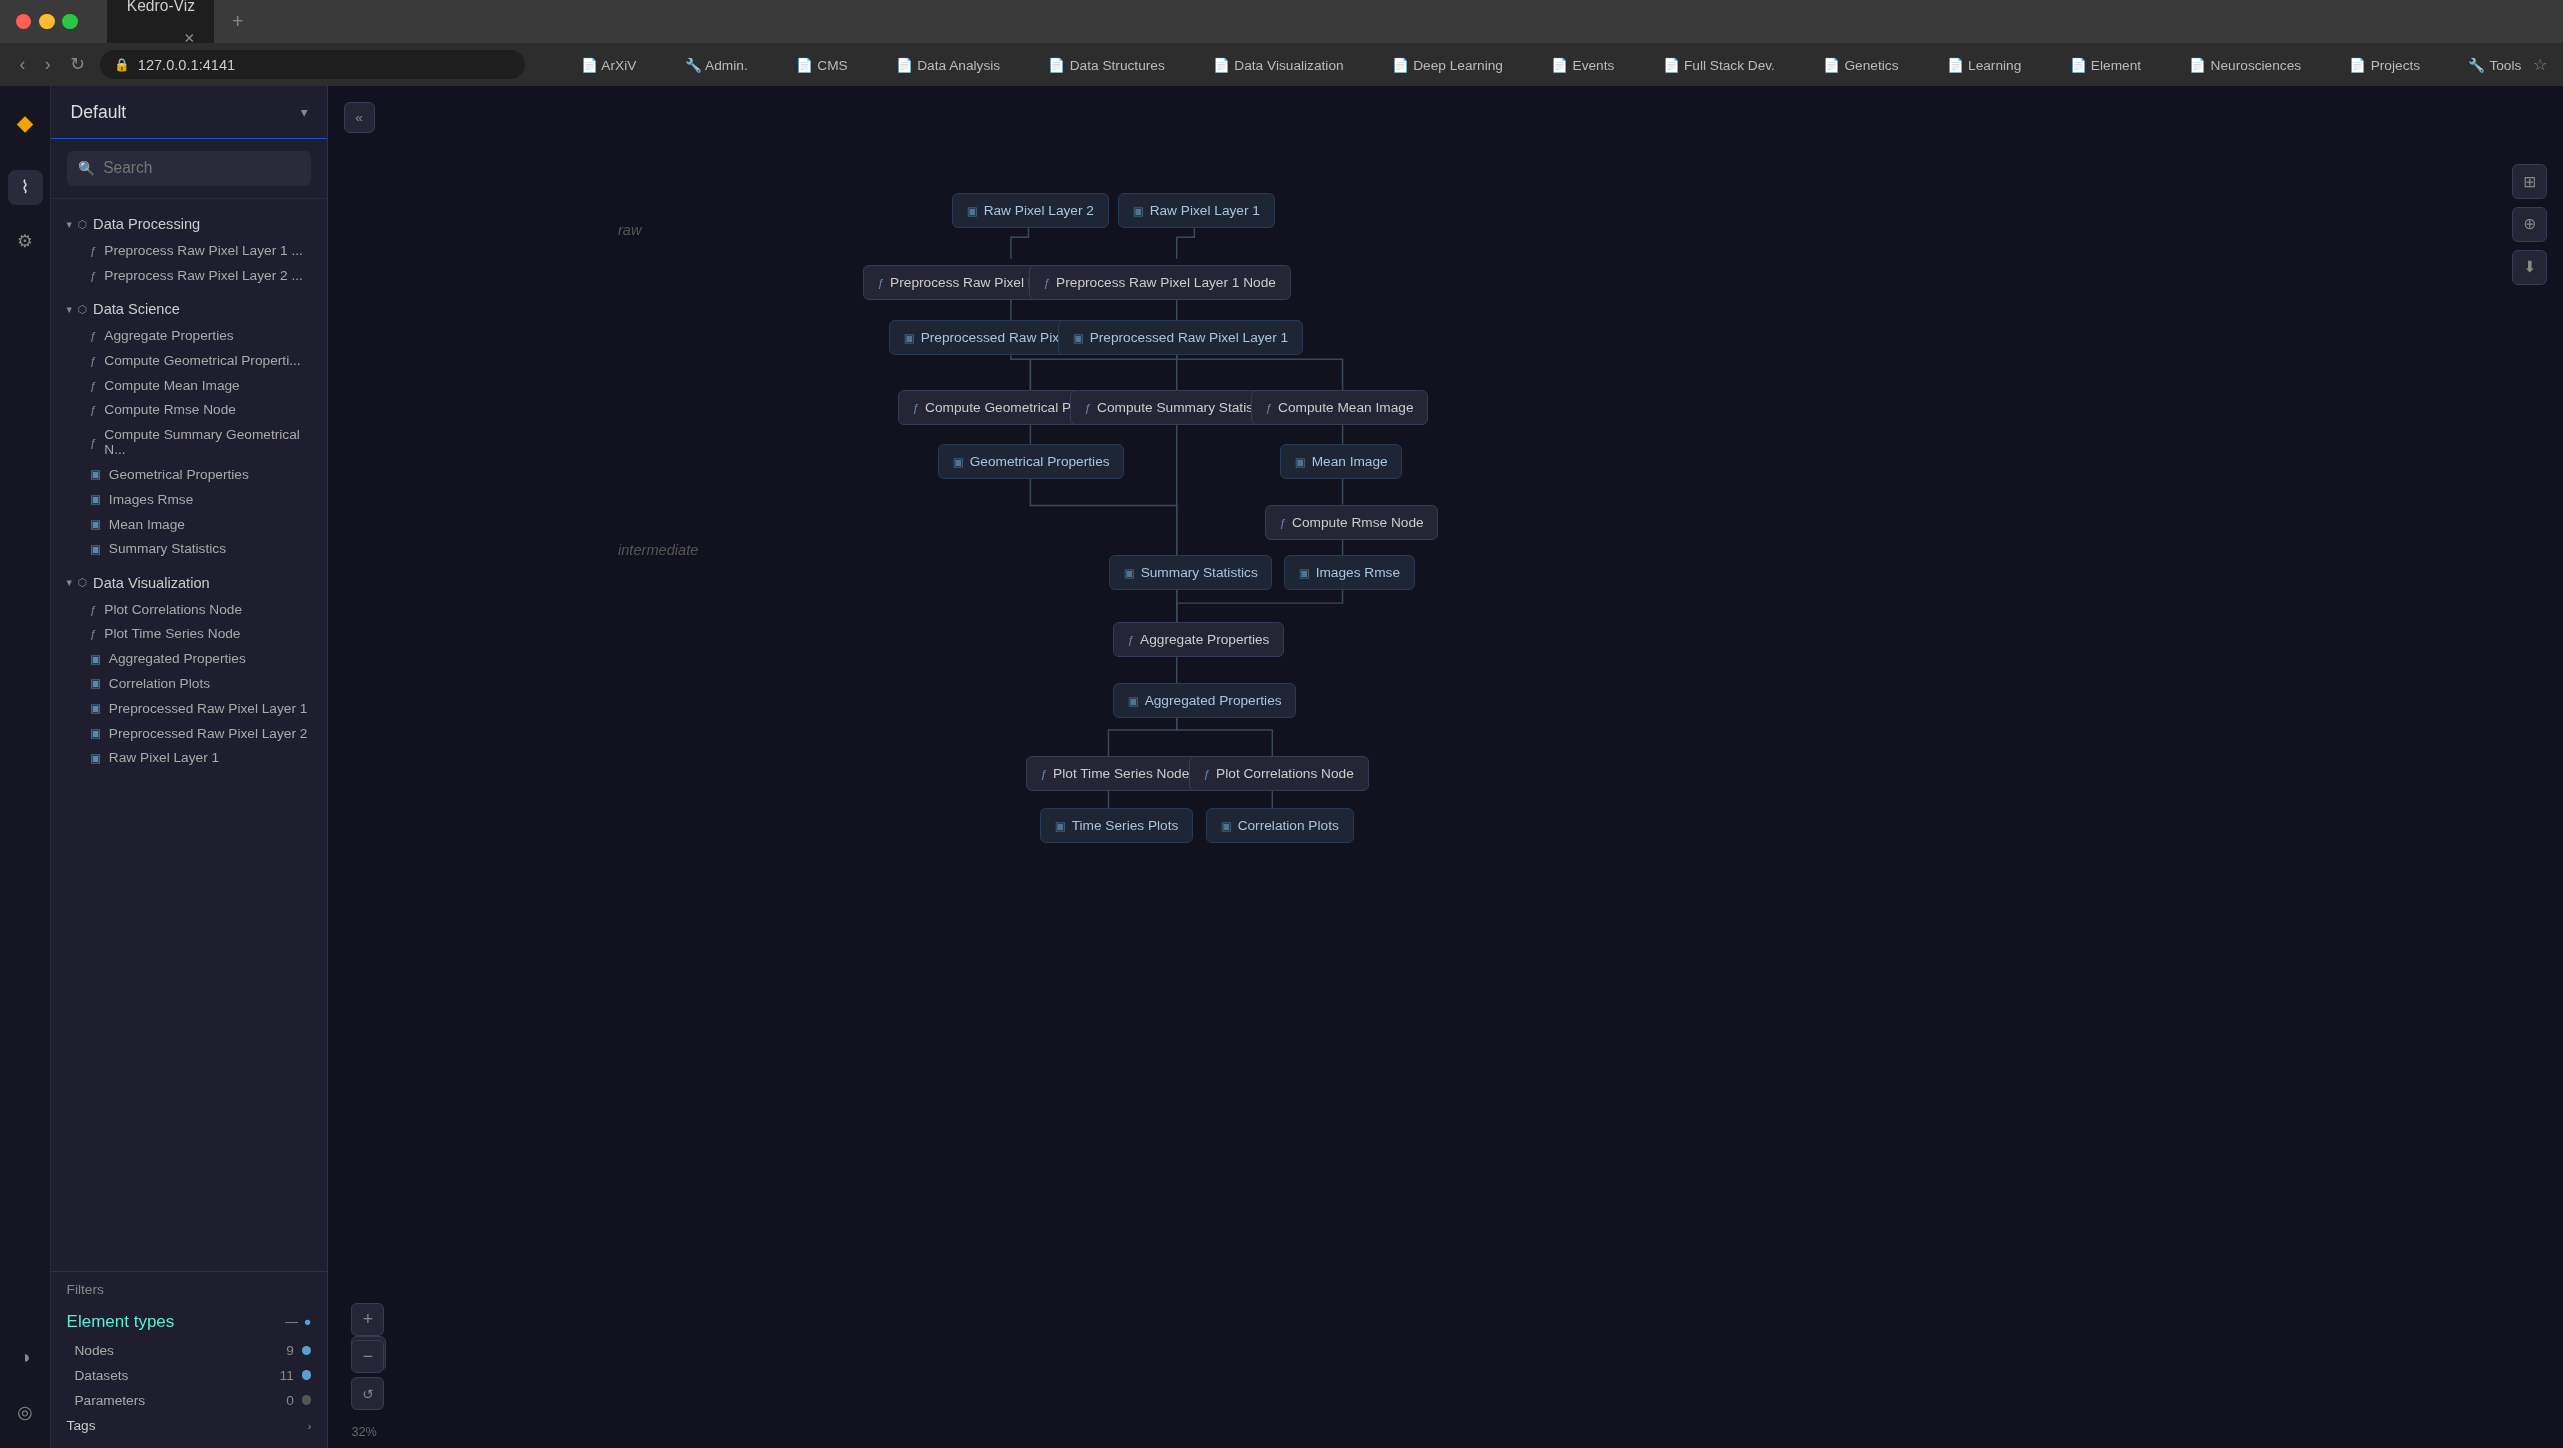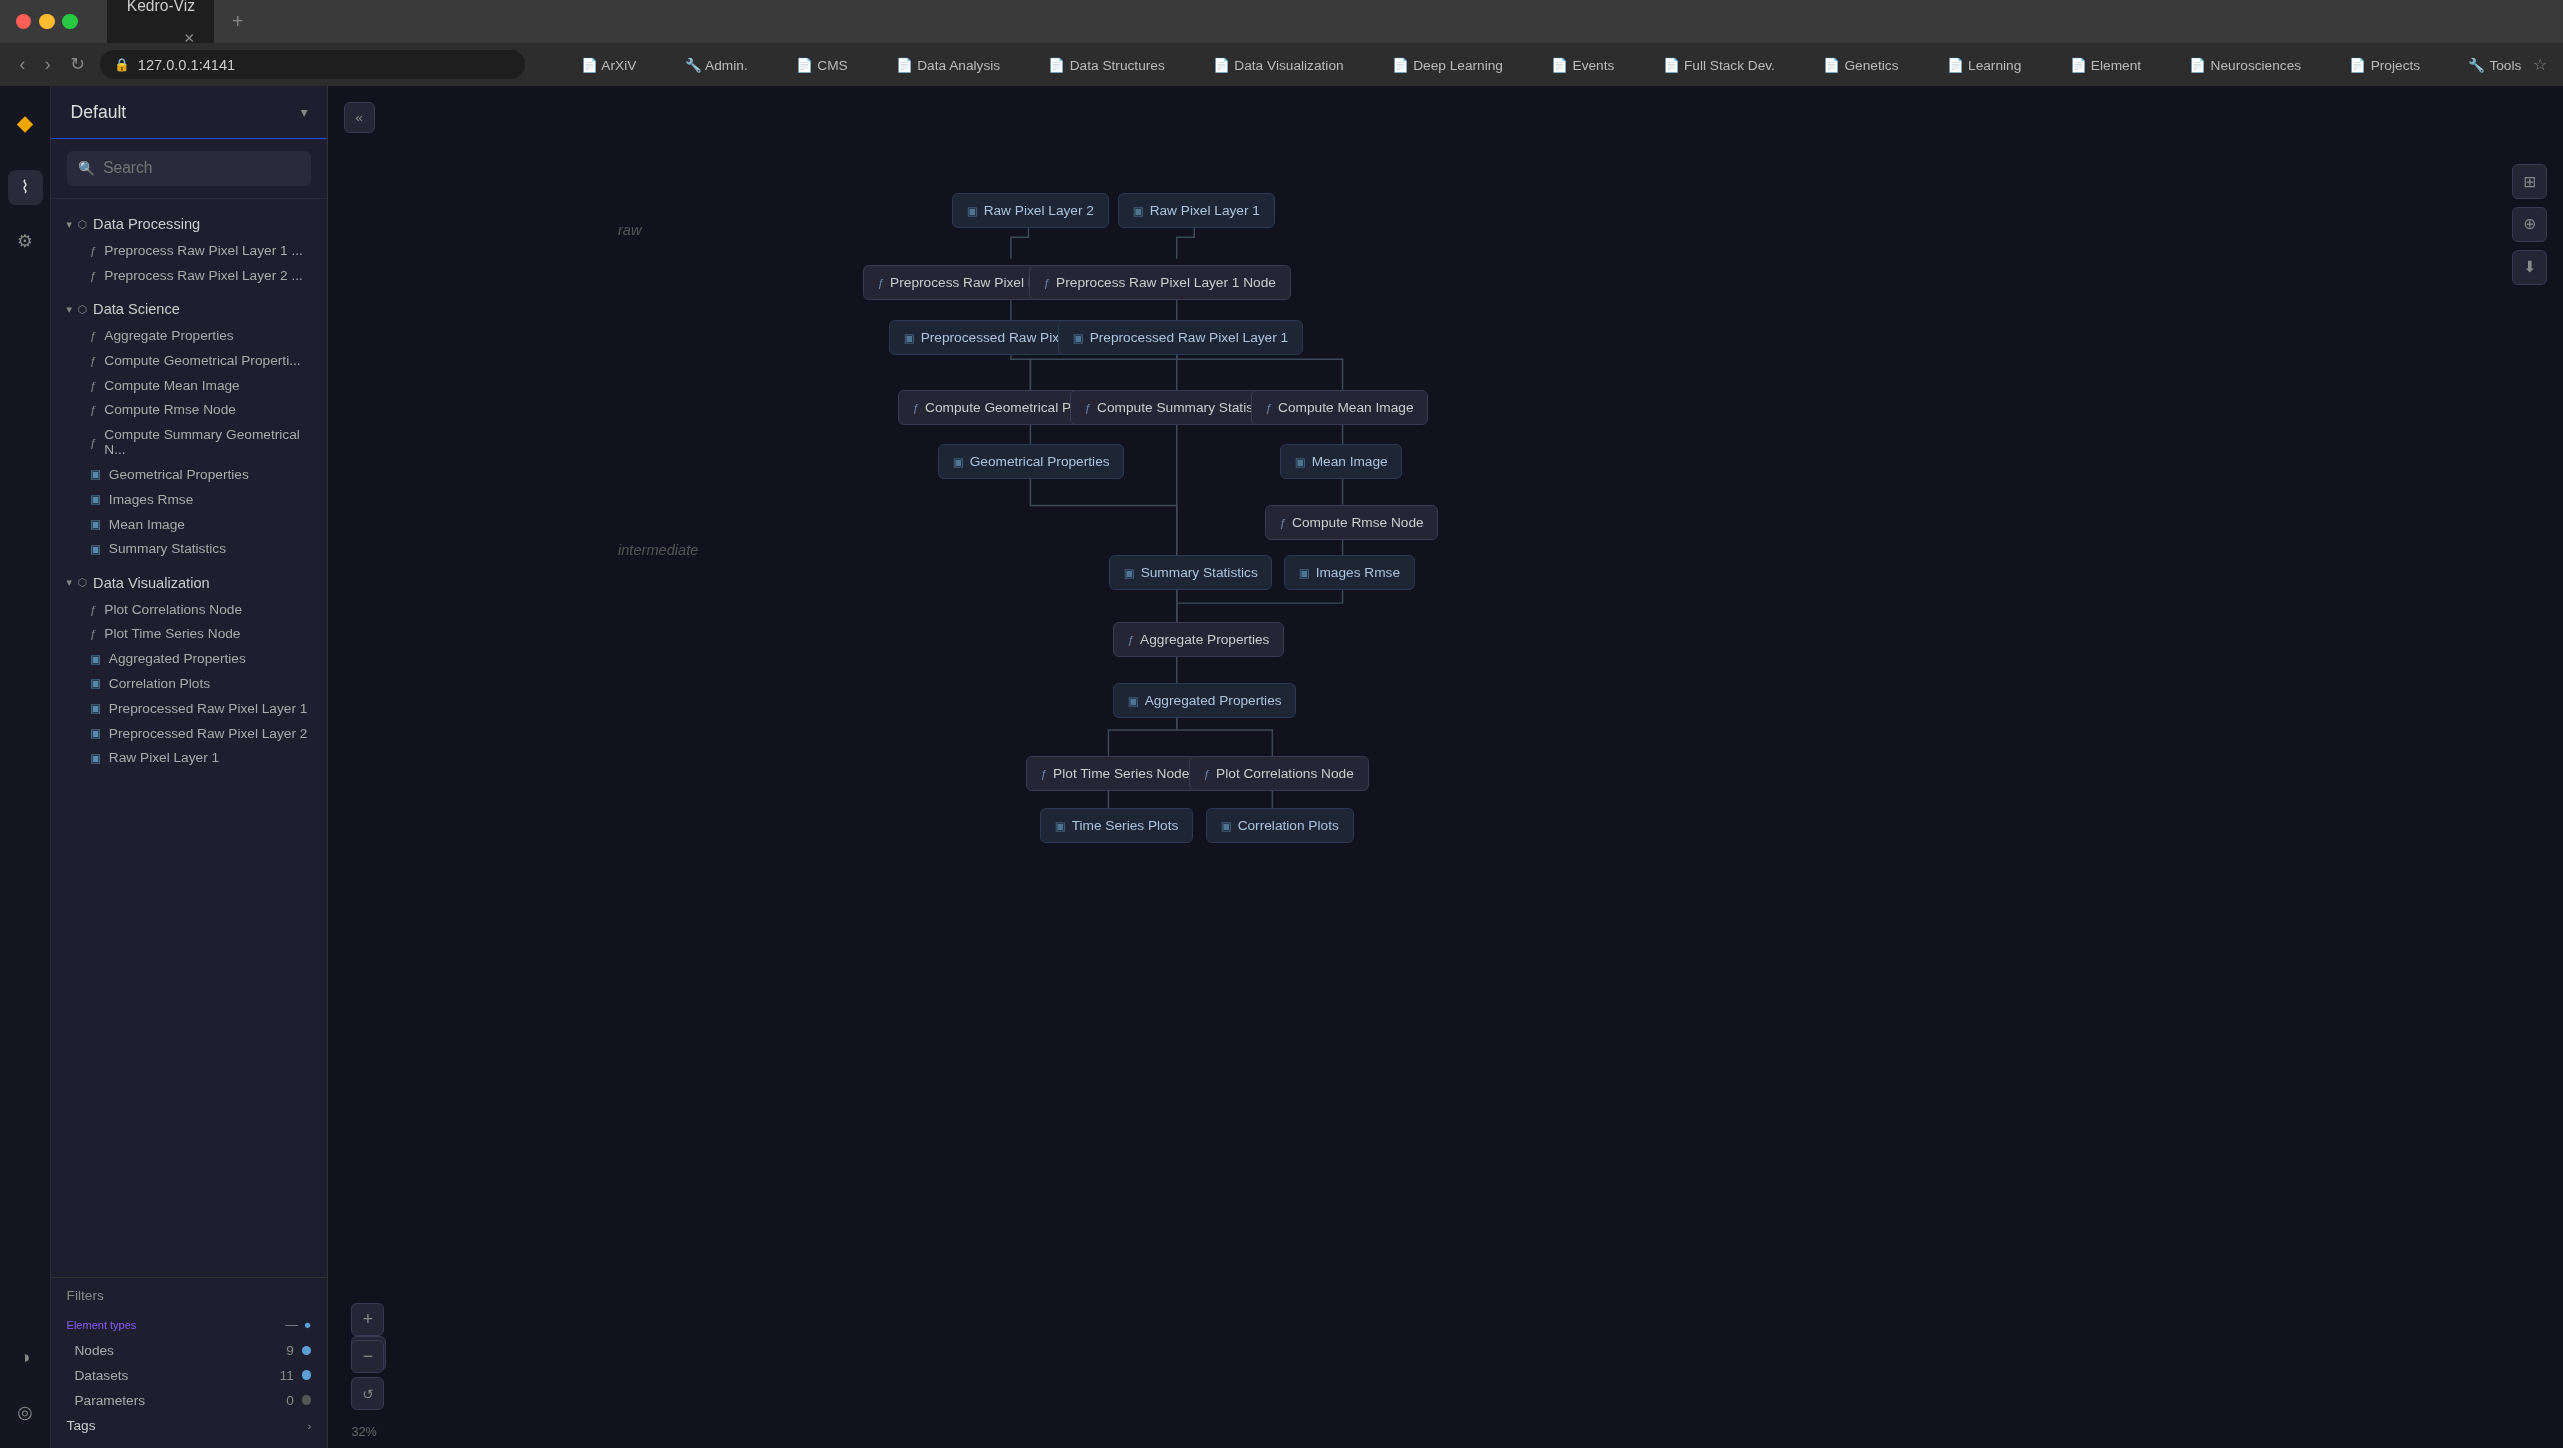--- a/index.html
+++ b/index.html
@@ -211,21 +211,21 @@
       color: #888;
       margin-bottom: 9.8px;
     }
     .filter-section-header {
       display: flex;
       align-items: center;
       justify-content: space-between;
       padding: 5.9px 0;
       cursor: pointer;
     }
-    .filter-section-title { font-size: 11px; color: #8b5cf6; }
+    .filter-section-title { font-size: 17px; color: #5eead4; }
     .filter-section-icons { display: flex; gap: 5.9px; align-items: center; }
     .filter-icon-minus, .filter-icon-plus-circle {
       font-size: 12.7px;
       color: #888;
     }
     .filter-icon-plus-circle { color: #5a9fd4; }
 
     .filter-row {
       display: flex;
       align-items: center;

